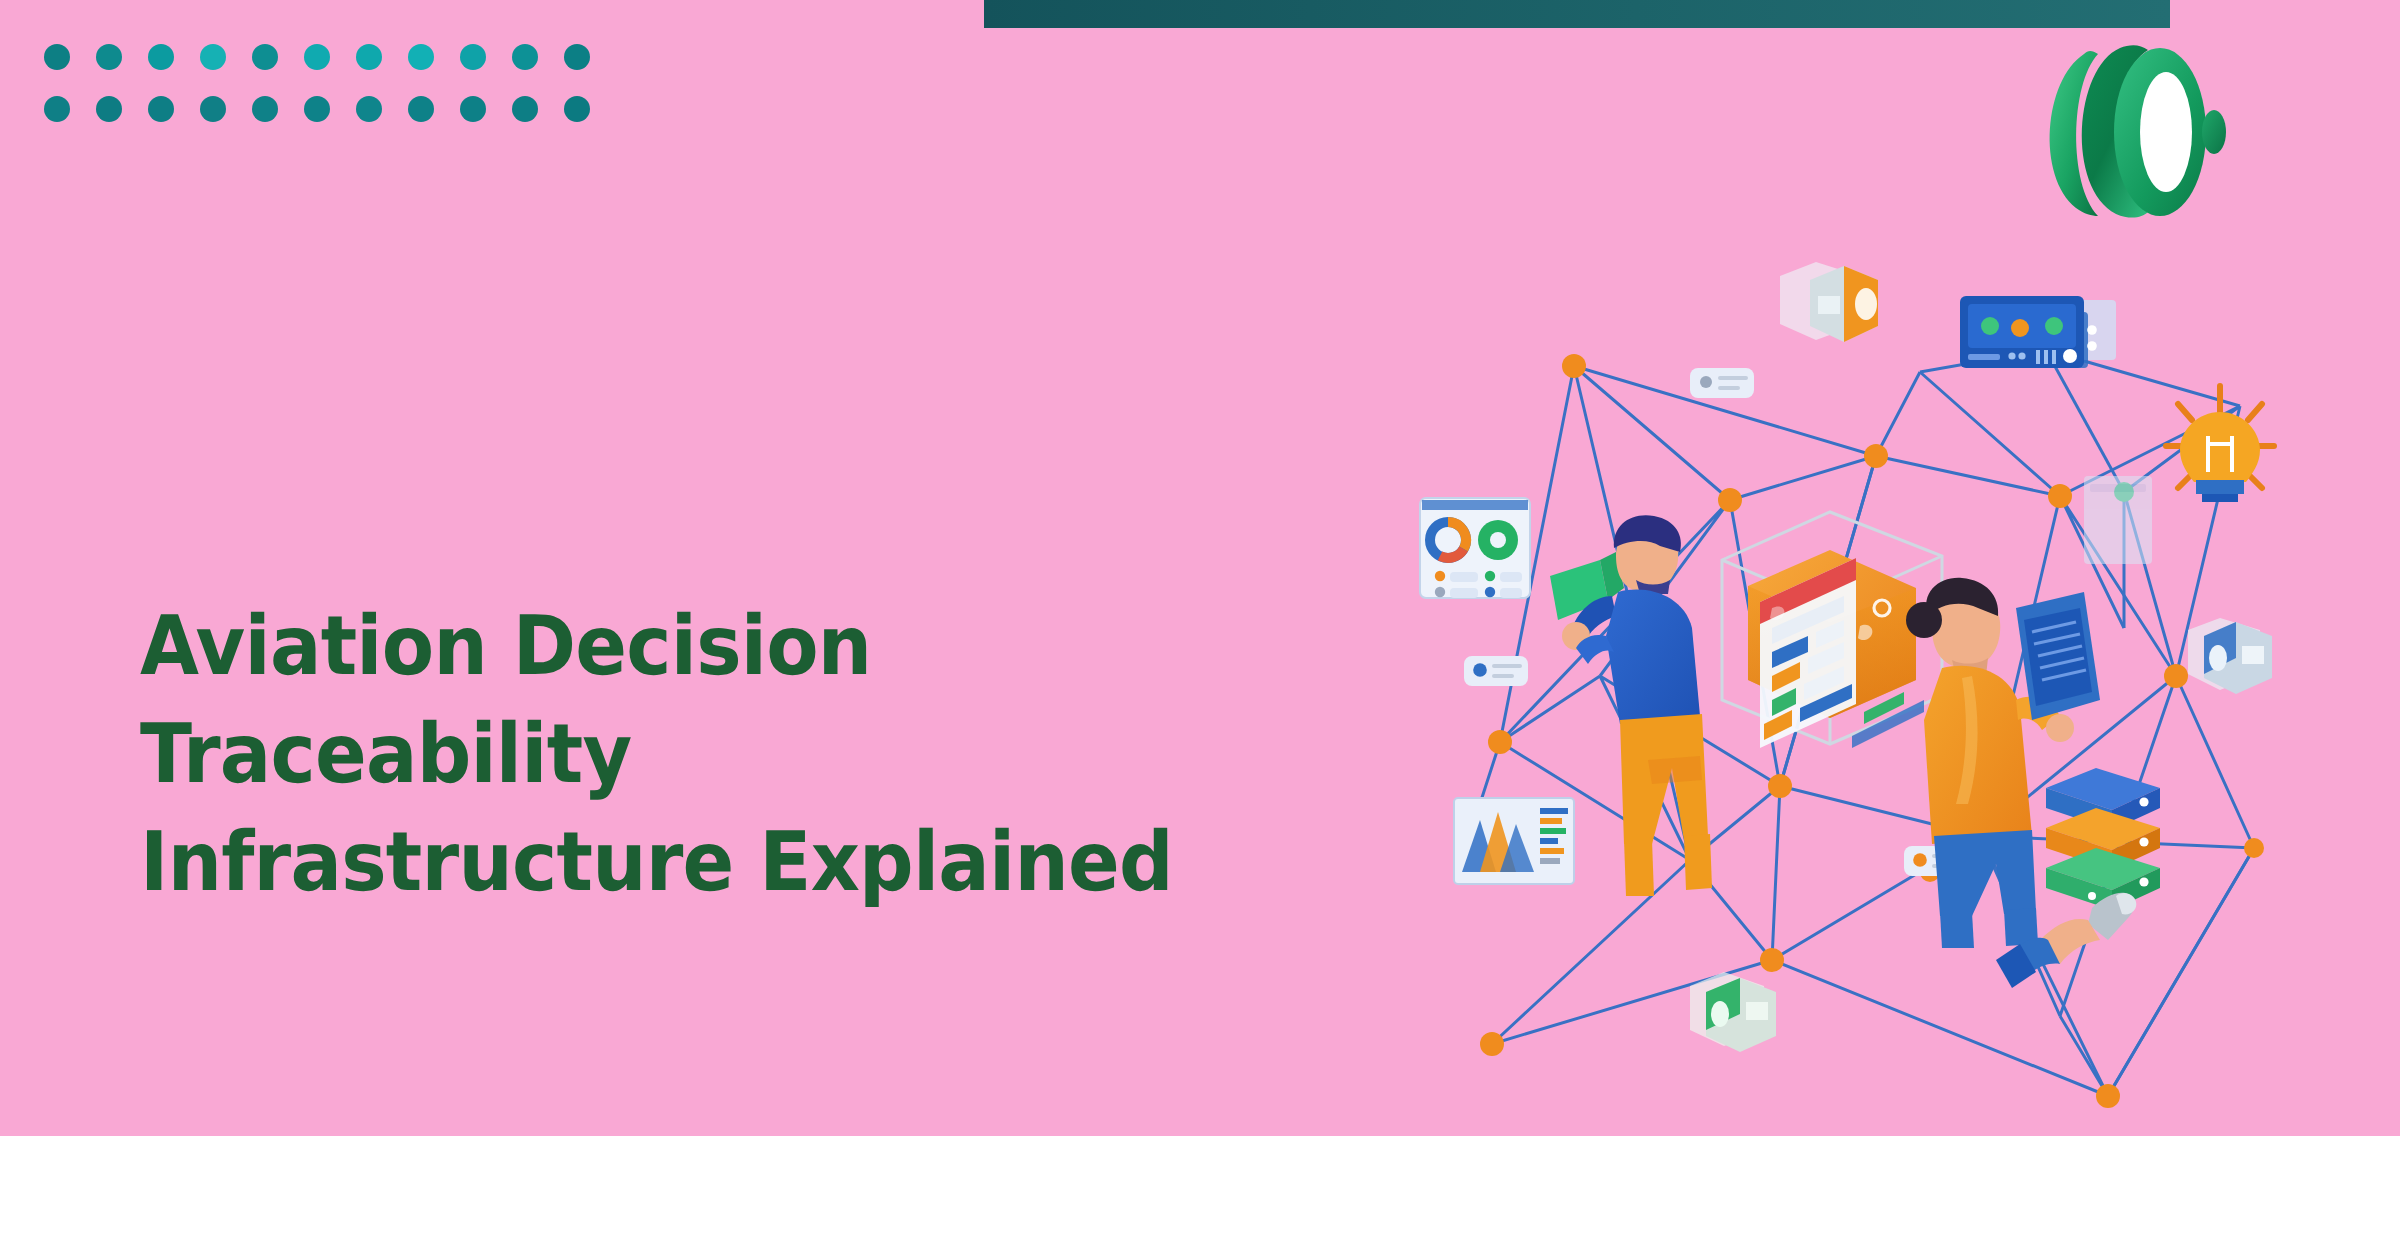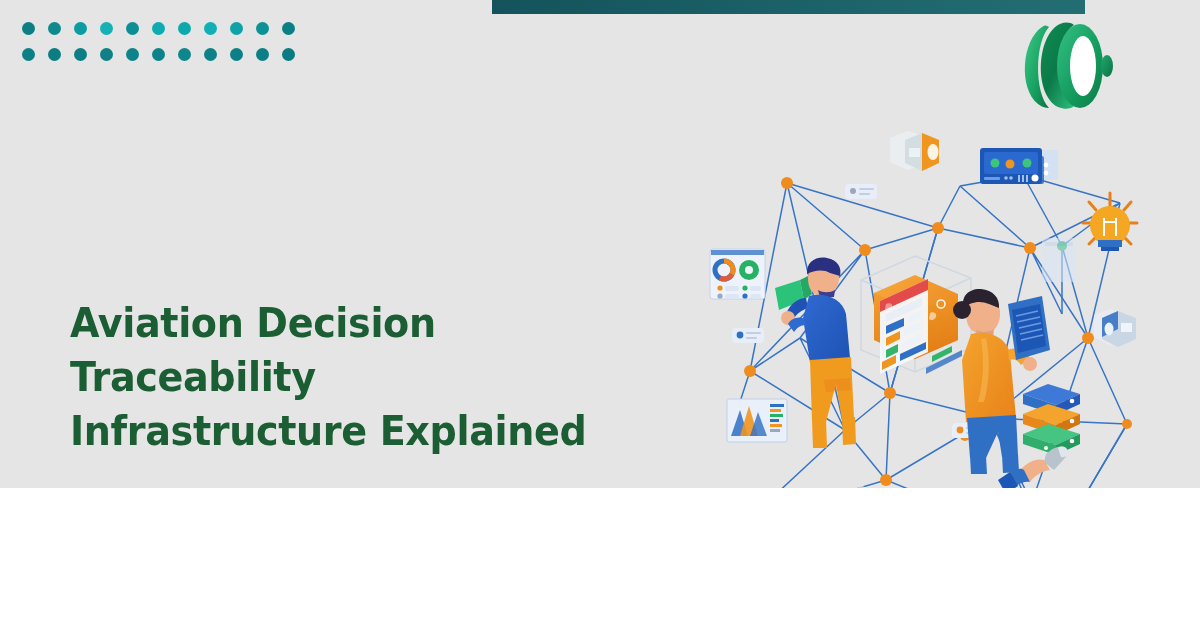--- a/index.html
+++ b/index.html
@@ -3,21 +3,21 @@
 <meta charset="utf-8">
 <style>
   html,body{margin:0;padding:0;}
   body{
     width:1200px;height:628px;
     background:#ffffff;
     font-family:"Liberation Sans", sans-serif;
     overflow:hidden;
     position:relative;
   }
-  #canvas{position:relative;width:1200px;height:488px;overflow:hidden;background:#e5e5e5;}
+  #canvas{position:relative;width:1200px;height:568px;overflow:hidden;background:#f9a8d4;}
 
   
   .bar-top{
     position:absolute;left:492px;top:0;width:593px;height:14px;
     background:linear-gradient(90deg,#14535b 0%,#1c6369 55%,#236e73 100%);
   }
   .bar-bottom{
     position:absolute;left:145px;top:617px;width:620px;height:11px;
     background:linear-gradient(90deg,#1b5b63 0%,#216a71 60%,#24717a 100%);
   }

